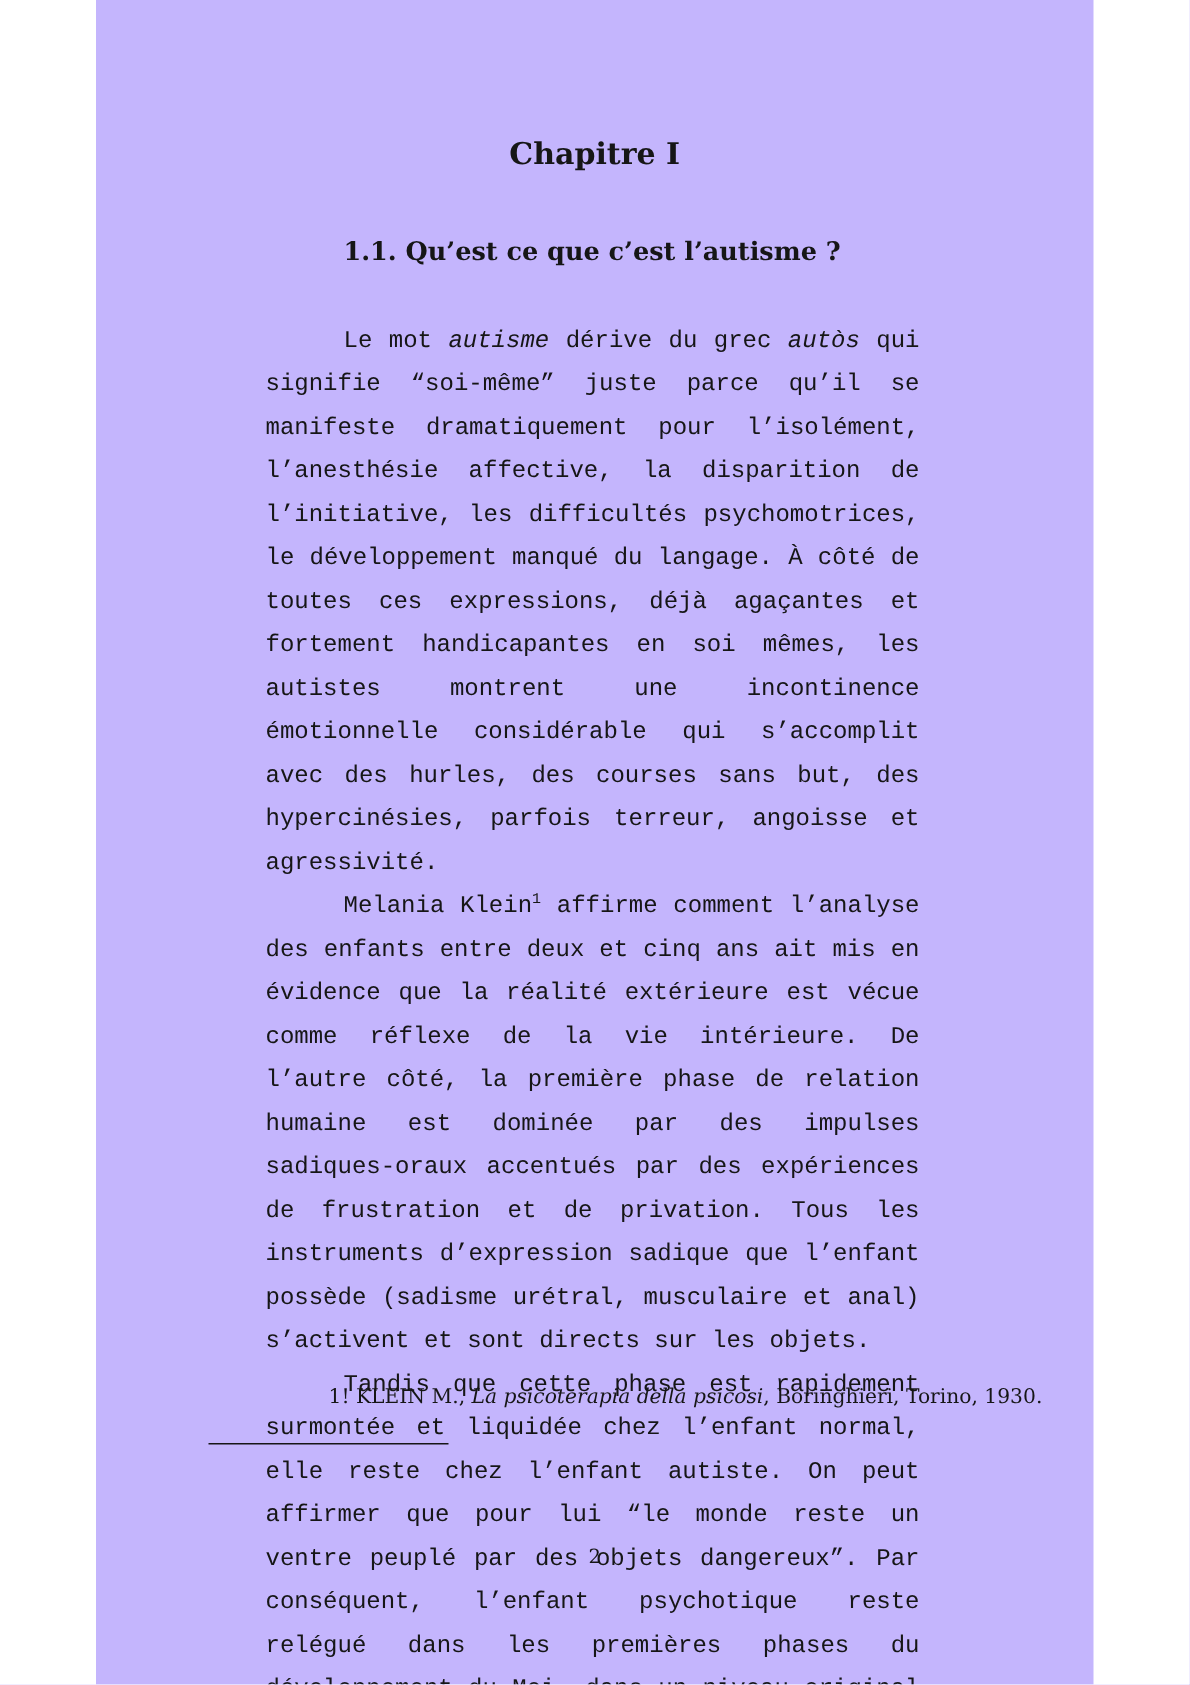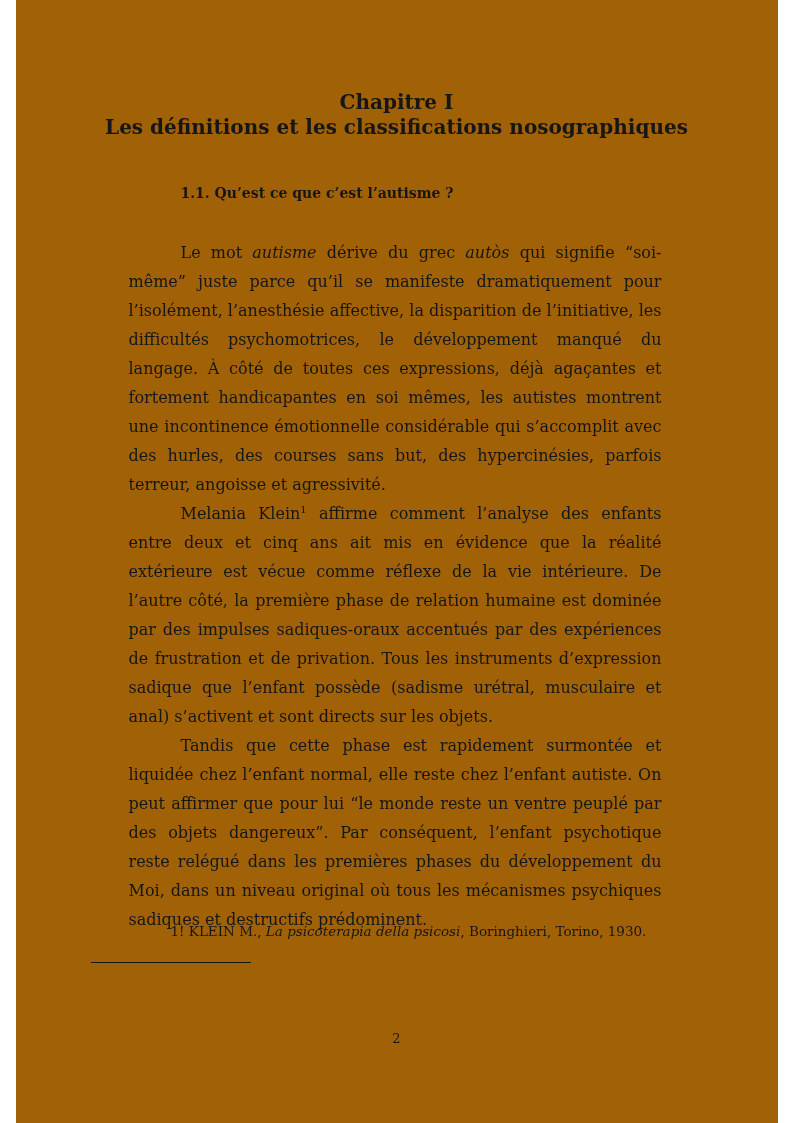--- a/index.html
+++ b/index.html
@@ -2,50 +2,51 @@
 <html><head>
 <meta charset="utf-8">
 <style>
   html, body {
     margin: 0;
     padding: 0;
     background: #ffffff;
   }
   .page {
     position: relative;
-    width: 762px;
+    width: 665px;
     height: 1123px;
     margin: 0 auto;
-    background: #a16207;
+    background: #c4b5fd;
     color: #161616;
     font-family: "DejaVu Serif", serif;
     overflow: hidden;
   }
   .title-block {
     padding-top: 90px;
     text-align: center;
     font-weight: bold;
     font-size: 20px;
     line-height: 25px;
   }
   .section-heading {
     margin: 42px 116px 0 165px;
-    font-size: 14px;
+    font-size: 17px;
     line-height: 22px;
     font-weight: bold;
   }
   .body-text {
     margin: 34px 116px 0 113px;
     font-size: 16px;
     line-height: 29px;
     text-align: justify;
   }
   .para {
     margin: 0;
     text-indent: 52px;
+    font-family: Liberation Mono, monospace;
   }
   .para em, .footnote em {
     font-style: italic;
   }
   .fn-ref {
     font-size: 10px;
     line-height: 0;
     vertical-align: super;
   }
   .footnote-rule {
@@ -76,21 +77,20 @@
     line-height: 16px;
   }
 </style>
 </head>
 <body>
 
 <div class="page">
 
   <header class="title-block">
     <div>Chapitre I</div>
-    <div>Les définitions et les classifications nosographiques</div>
   </header>
 
   <h2 class="section-heading">1.1. Qu’est ce que c’est l’autisme ?</h2>
 
   <div class="body-text">
     <p class="para"><span>Le mot </span><em>autisme</em><span> dérive du grec </span><em>autòs</em><span> qui signifie “soi-même” juste parce qu’il se manifeste dramatiquement pour l’isolément, l’anesthésie affective, la disparition de l’initiative, les difficultés psychomotrices, le développement manqué du langage. À côté de toutes ces expressions, déjà agaçantes et fortement handicapantes en soi mêmes, les autistes montrent une incontinence émotionnelle considérable qui s’accomplit avec des hurles, des courses sans but, des hypercinésies, parfois terreur, angoisse et agressivité.</span></p>
     <p class="para"><span>Melania Klein</span><sup class="fn-ref">1</sup><span> affirme comment l’analyse des enfants entre deux et cinq ans ait mis en évidence que la réalité extérieure est vécue comme réflexe de la vie intérieure. De l’autre côté, la première phase de relation humaine est dominée par des impulses sadiques-oraux accentués par des expériences de frustration et de privation. Tous les instruments d’expression sadique que l’enfant possède (sadisme urétral, musculaire et anal) s’activent et sont directs sur les objets.</span></p>
     <p class="para"><span>Tandis que cette phase est rapidement surmontée et liquidée chez l’enfant normal, elle reste chez l’enfant autiste. On peut affirmer que pour lui “le monde reste un ventre peuplé par des objets dangereux”. Par conséquent, l’enfant psychotique reste relégué dans les premières phases du développement du Moi, dans un niveau original où tous les mécanismes psychiques sadiques et destructifs prédominent.</span></p>
   </div>
 

